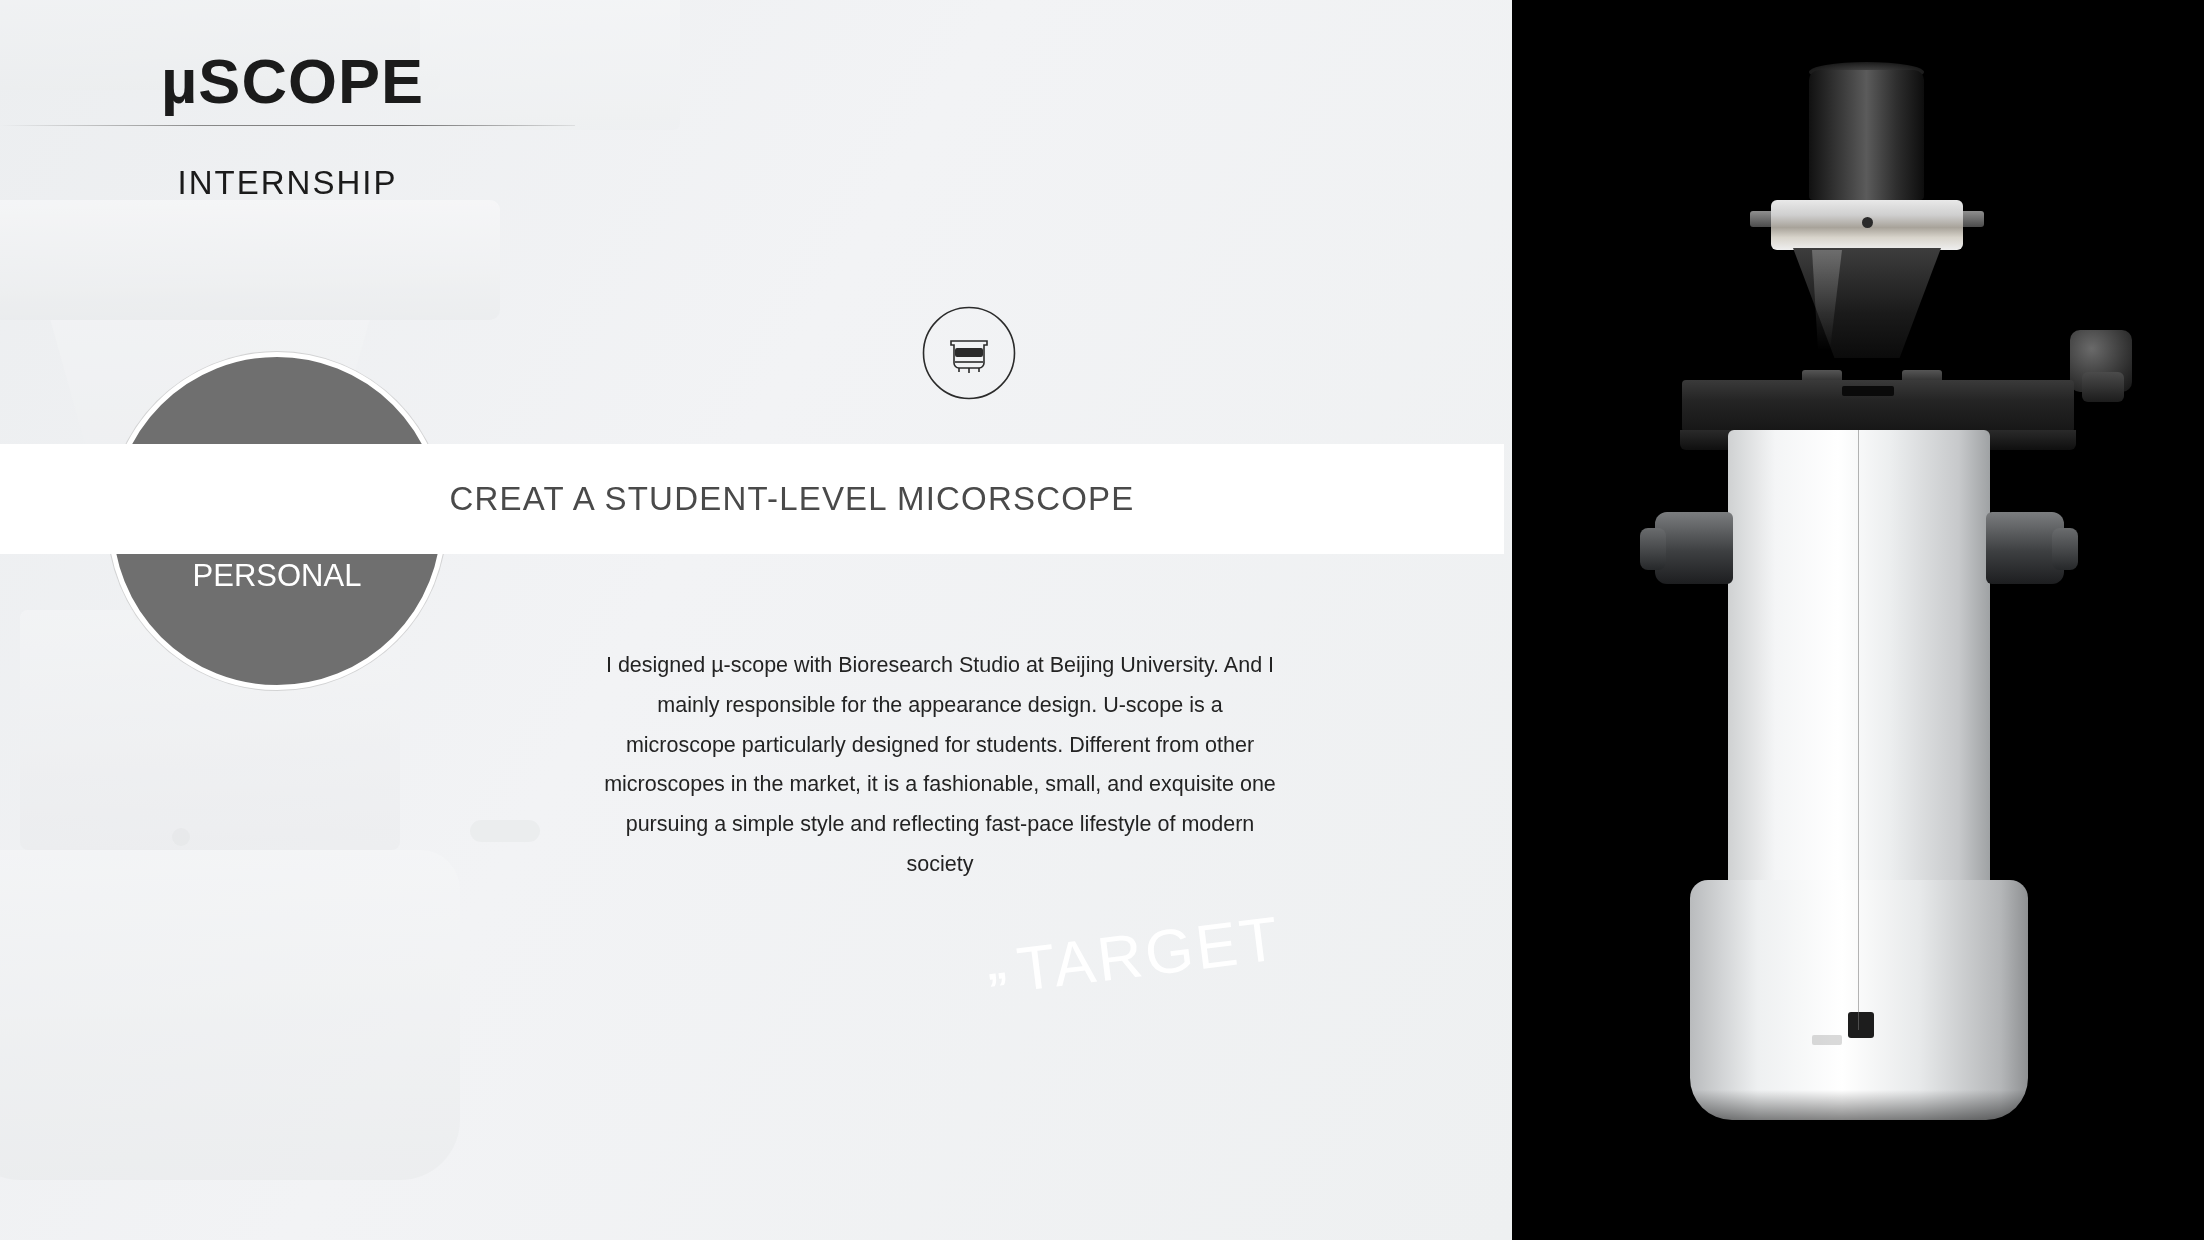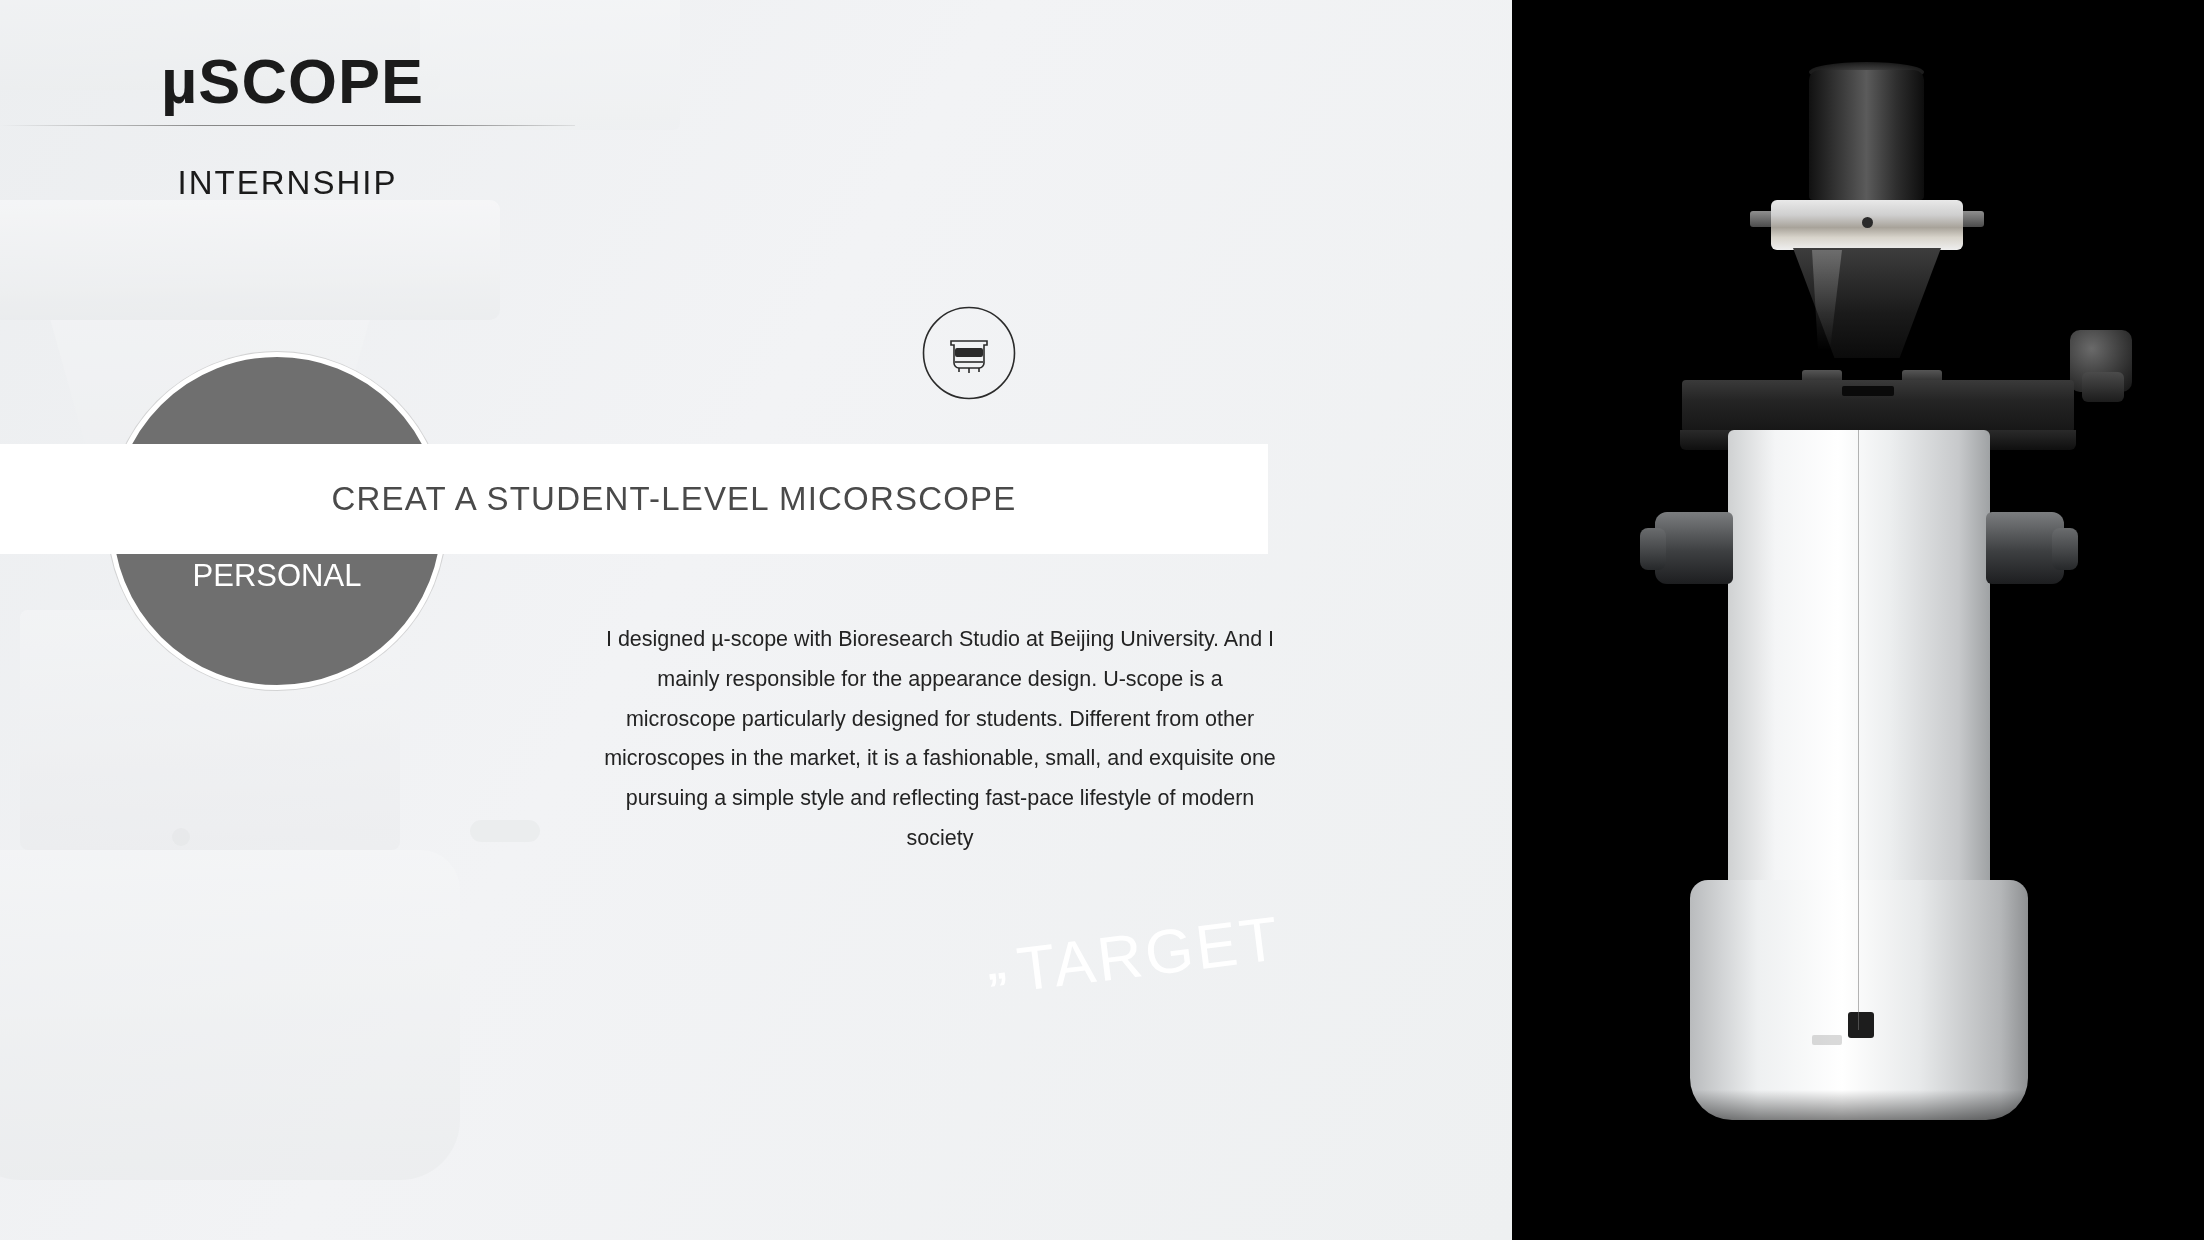--- a/index.html
+++ b/index.html
@@ -162,42 +162,42 @@
     top: 305px;
     width: 96px;
     height: 96px;
   }
 
   
   .headline-strip {
     position: absolute;
     left: 0;
     top: 444px;
-    width: 1268px;
+    width: 1504px;
     height: 110px;
     background: #ffffff;
     display: flex;
     align-items: center;
   }
   .headline-text {
     width: 100%;
     text-align: center;
     font-size: 33px;
     letter-spacing: 1.2px;
     color: #4a4a4a;
     font-weight: 400;
     padding-left: 80px;
     box-sizing: border-box;
   }
 
   
   .paragraph {
     position: absolute;
     left: 600px;
-    top: 620px;
+    top: 646px;
     width: 680px;
     text-align: center;
     font-size: 21.5px;
     line-height: 1.85;
     color: #232323;
   }
 
   
   .target-wm {
     position: absolute;

